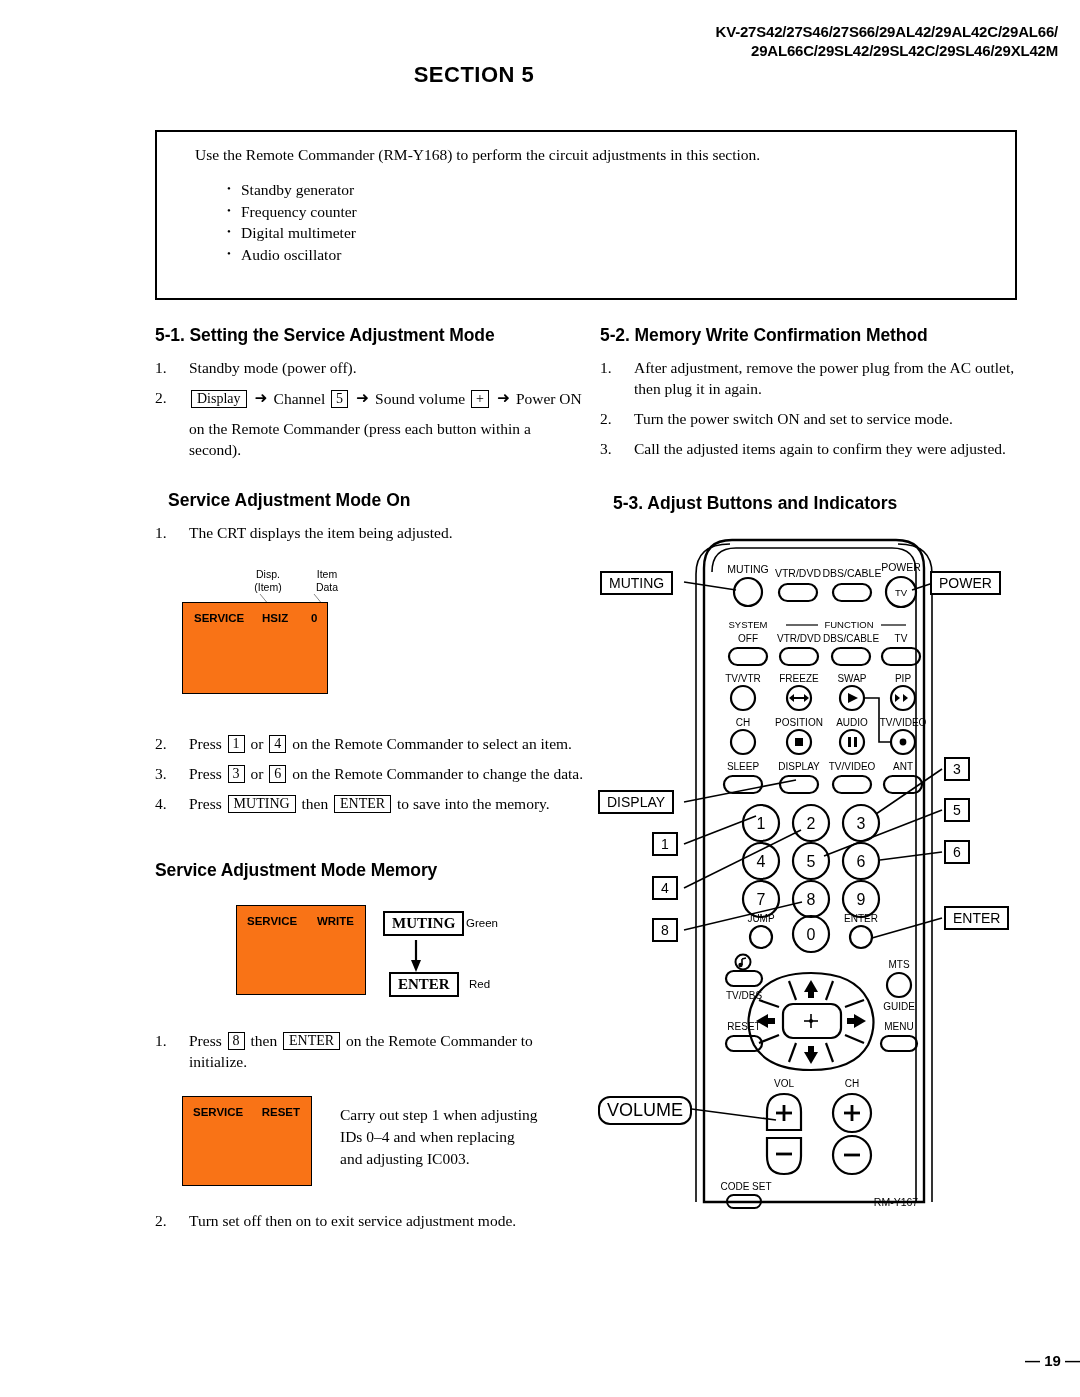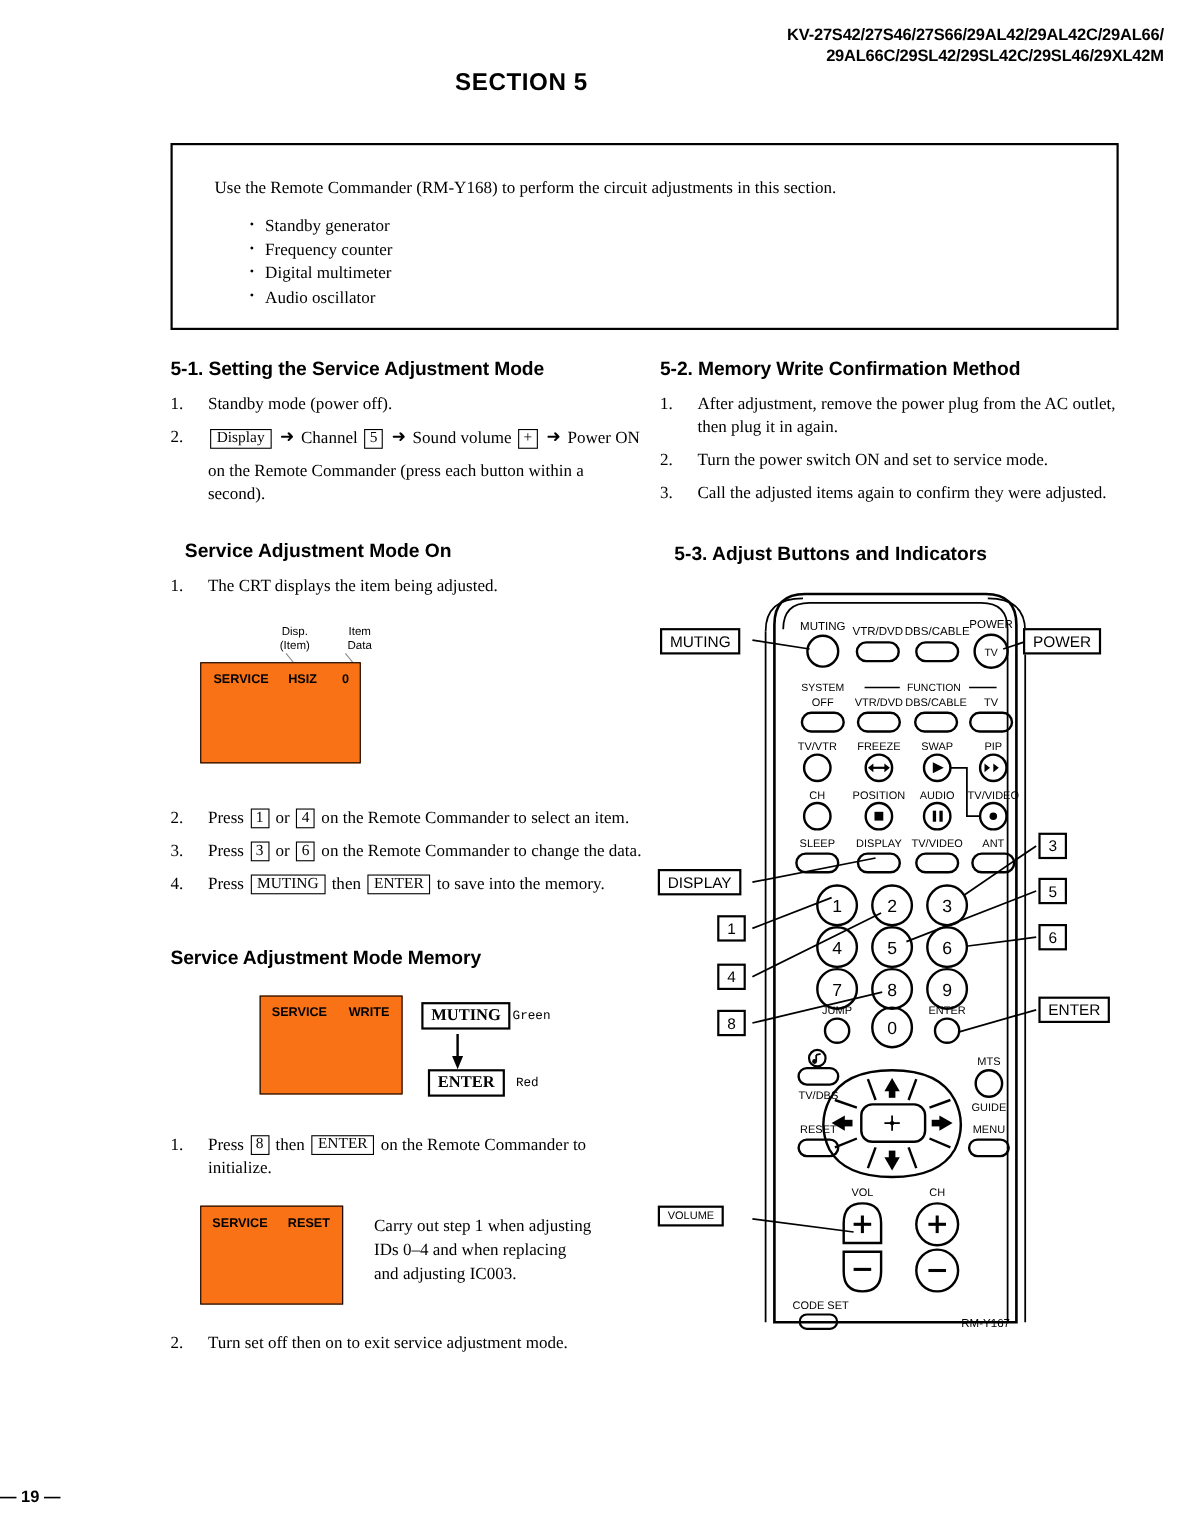--- a/index.html
+++ b/index.html
@@ -31,21 +31,21 @@
     font-weight:bold; font-size:22px; line-height:30px;
     letter-spacing:0.5px;
   }
   .section-title .l2 { letter-spacing:1.2px; }
 
   
   .intro-box {
     position:absolute; left:155px; top:130px;
     width:862px; height:170px;
     border:2px solid #000;
-    padding:28px 0 0 38px;
+    padding:12px 0 0 38px;
     font-size:15.5px; line-height:21px;
   }
   .intro-box p { margin:0 0 14px 0; }
   .intro-box ul { margin:0; padding:0 0 0 46px; list-style:none; }
   .intro-box li { position:relative; line-height:21.5px; }
   .intro-box li:before {
     content:"\2022"; position:absolute; left:-14px; top:-1px; font-size:11px;
   }
 
   
@@ -103,39 +103,39 @@
   .crt-reset .r1 { position:absolute; left:10px; top:9px; }
   .crt-reset .r2 { position:absolute; right:11px; top:9px; }
 
   
   .bigkey {
     position:absolute; border:2px solid #000; background:#fff;
     font-family:"Liberation Serif", serif; font-weight:bold;
     font-size:15px; text-align:center; padding:2px 7px;
   }
   .colortxt {
-    position:absolute; font-family:Liberation Mono, monospace;
+    position:absolute; font-family:Liberation Sans, sans-serif;
     font-size:11.5px;
     text-align:right;
   }
 
   .note-right {
     position:absolute; left:340px; top:1104px; width:230px;
     font-size:15.5px; line-height:22px;
   }
 
   .bottom-step {
     position:absolute; left:155px; top:1210px; width:430px;
     font-size:15.5px; line-height:21px;
   }
   .bottom-step .num { position:absolute; left:0; top:0; }
   .bottom-step .tx { padding-left:34px; display:block; }
 
   .footer {
-    position:absolute; bottom:28px; left:0; width:1080px; text-align:left;
+    position:absolute; bottom:28px; left:0; width:1080px; text-align:right;
     font-family:"Liberation Sans", sans-serif; font-weight:bold; font-size:15px;
   }
 
   
   .remote-wrap { position:absolute; left:596px; top:530px; width:430px; height:680px; }
   .remote-wrap svg { display:block; }
   text { font-family:"Liberation Sans", sans-serif; }
 </style>
 </head>
 <body>
@@ -476,21 +476,21 @@
     </g>
   </svg>
 
   <div class="bigkey" style="left:4px; top:41px; font-family:'Liberation Sans',sans-serif; font-weight:normal; font-size:14px;">MUTING</div>
   <div class="bigkey" style="left:334px; top:41px; font-family:'Liberation Sans',sans-serif; font-weight:normal; font-size:14px;">POWER</div>
 
   <div class="bigkey" style="left:2px; top:260px; font-family:'Liberation Sans',sans-serif; font-weight:normal; font-size:14px;">DISPLAY</div>
   <div class="bigkey" style="left:56px; top:302px; width:26px; font-family:'Liberation Sans',sans-serif; font-weight:normal; font-size:14px;">1</div>
   <div class="bigkey" style="left:56px; top:346px; width:26px; font-family:'Liberation Sans',sans-serif; font-weight:normal; font-size:14px;">4</div>
   <div class="bigkey" style="left:56px; top:388px; width:26px; font-family:'Liberation Sans',sans-serif; font-weight:normal; font-size:14px;">8</div>
-  <div class="bigkey" style="left:2px; top:566px; font-family:'Liberation Sans',sans-serif; font-weight:normal; font-size:10px;">VOLUME</div>
+  <div class="bigkey" style="left:2px; top:566px; font-family:'Liberation Sans',sans-serif; font-weight:normal; font-size:18px;border-radius:12px;">VOLUME</div>
 
   <div class="bigkey" style="left:348px; top:227px; width:26px; font-family:'Liberation Sans',sans-serif; font-weight:normal; font-size:14px;">3</div>
   <div class="bigkey" style="left:348px; top:268px; width:26px; font-family:'Liberation Sans',sans-serif; font-weight:normal; font-size:14px;">5</div>
   <div class="bigkey" style="left:348px; top:310px; width:26px; font-family:'Liberation Sans',sans-serif; font-weight:normal; font-size:14px;">6</div>
   <div class="bigkey" style="left:348px; top:376px; font-family:'Liberation Sans',sans-serif; font-weight:normal; font-size:14px;">ENTER</div>
   </div>
 
   <div class="footer">— 19 —</div>
 </div>
 

